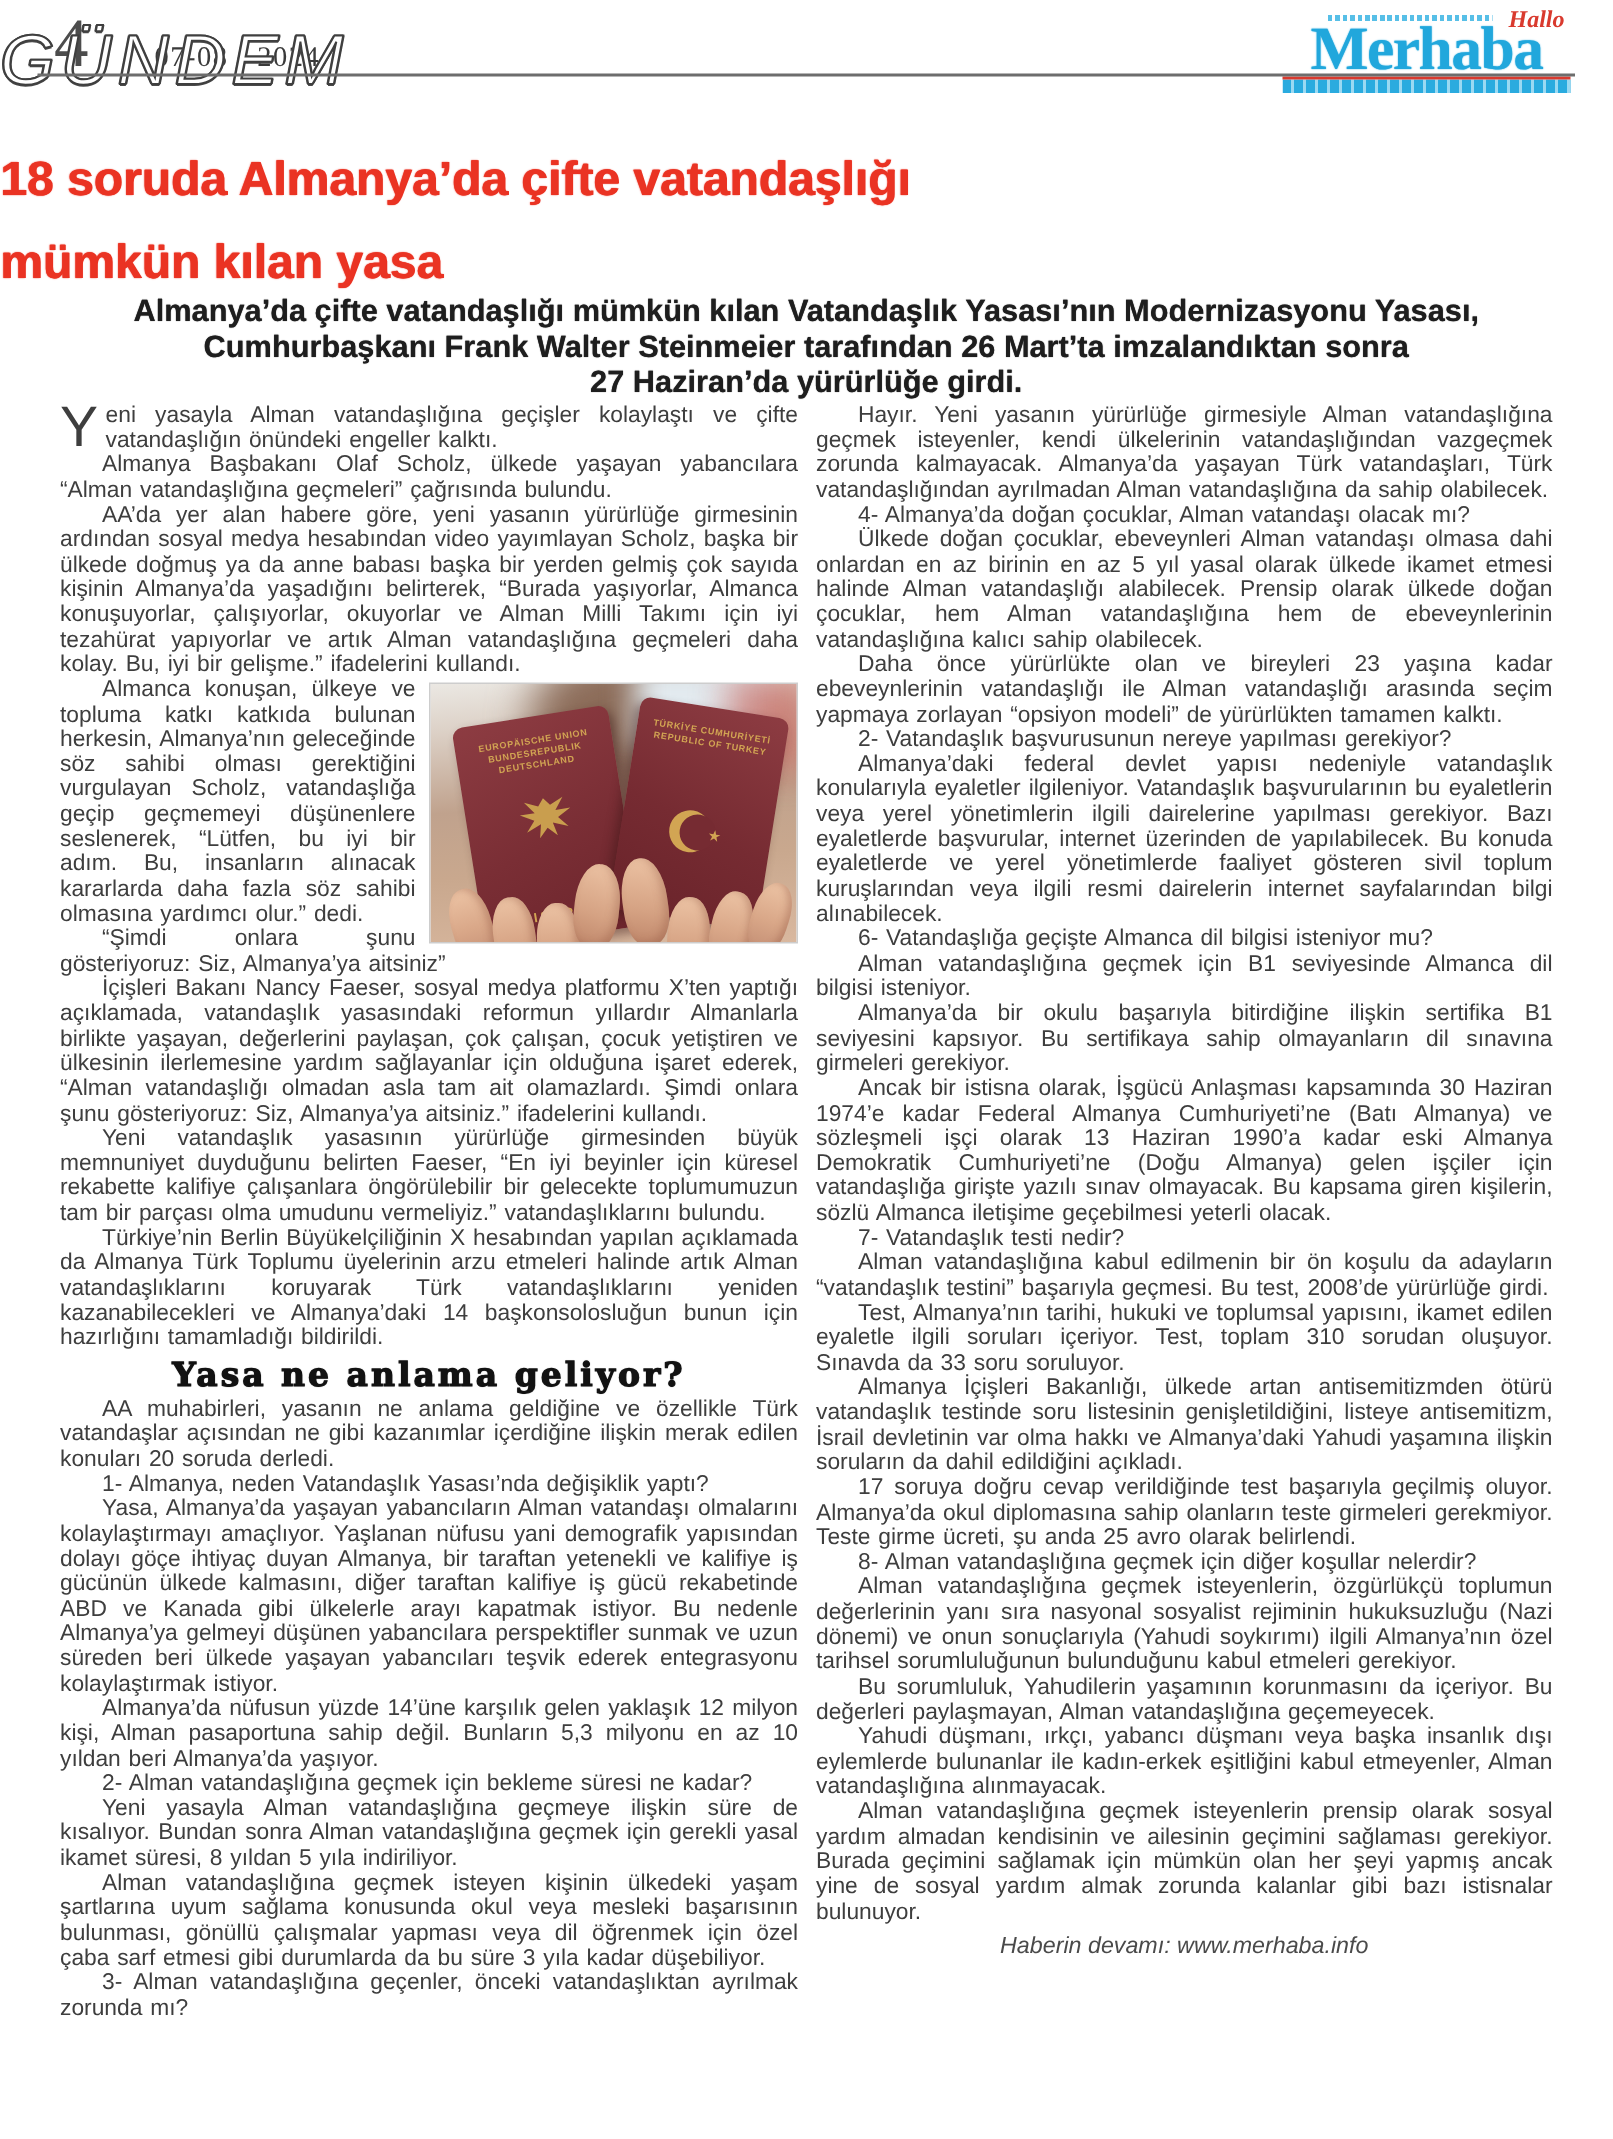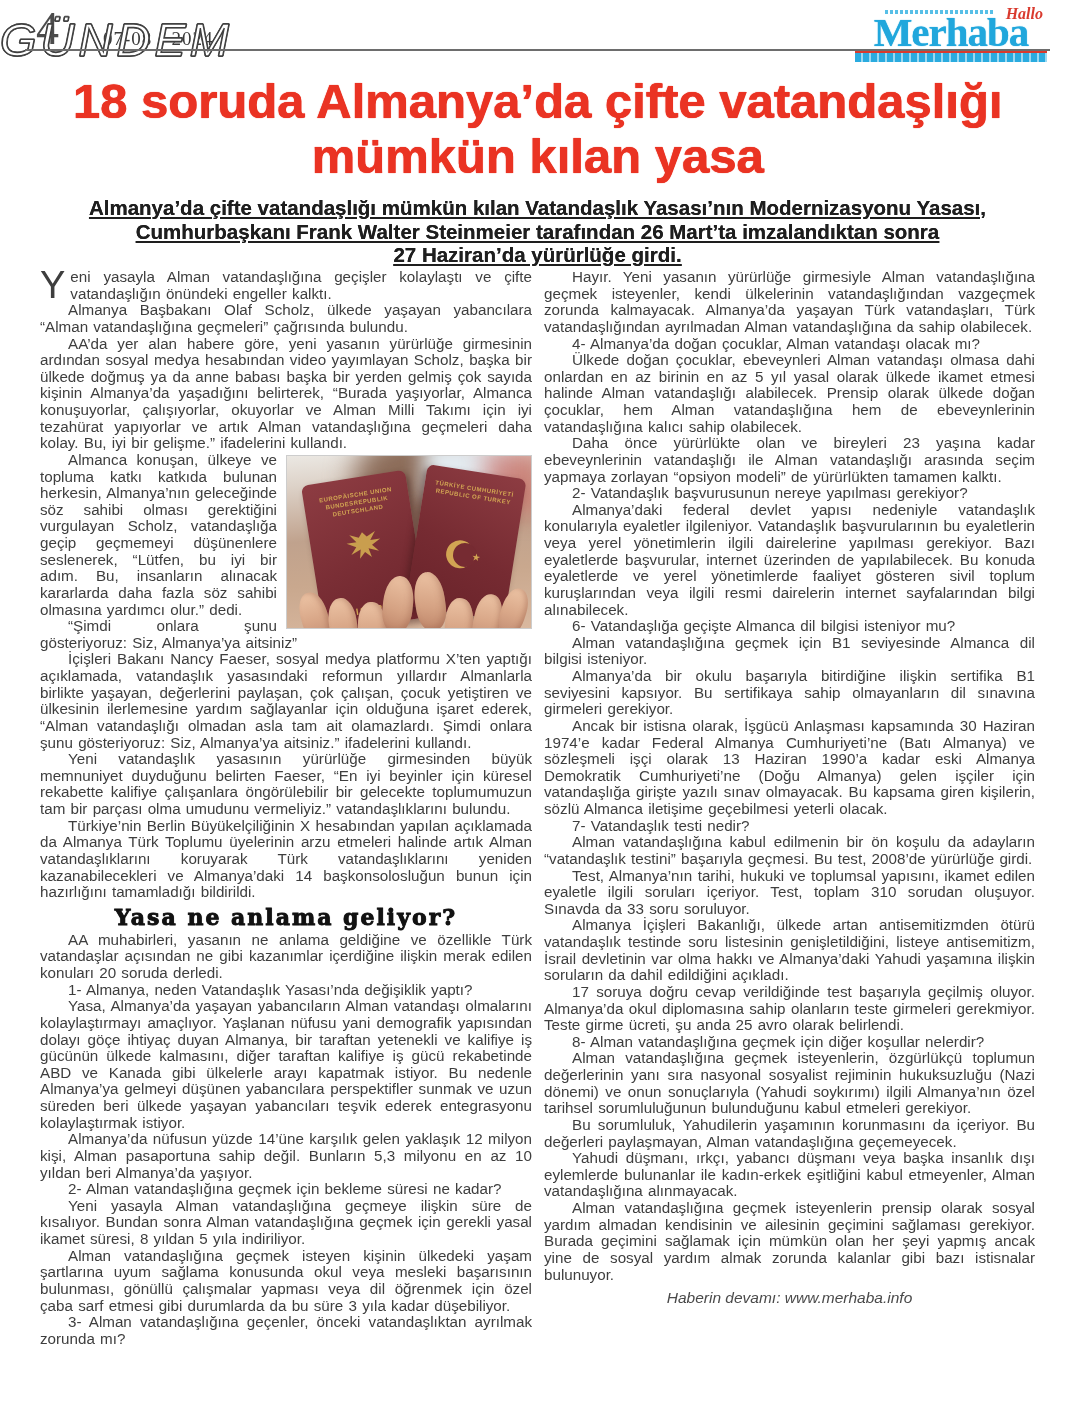--- a/index.html
+++ b/index.html
@@ -23,26 +23,26 @@
   .logo-smalltext{position:absolute;left:30px;top:6px;width:110px;height:4px;
             background:repeating-linear-gradient(90deg,#57bfe7 0 3px,rgba(255,255,255,0) 3px 5px);}
   .logo-name{position:absolute;left:0;top:8px;right:0;text-align:center;color:#21a7dc;
             font-family:"Liberation Serif",serif;font-weight:bold;
             font-size:41px;line-height:40px;letter-spacing:-1px;
             text-shadow:0 0 1px #21a7dc;}
   .logo-bar{position:absolute;left:0;right:0;top:47px;height:9px;border-top:2px solid #d93a2e;
             background:repeating-linear-gradient(90deg,#2aabdf 0 6px,#9bd9f2 6px 8px);}
 
   
-  .headline{position:absolute;left:0;right:0;top:74px;text-align:center;color:#ea3323;
-            font-weight:bold;font-size:49px;line-height:55px;letter-spacing:0;
+  .headline{position:absolute;left:0;right:0;top:92px;text-align:left;color:#ea3323;
+            font-weight:bold;font-size:32px;line-height:55px;letter-spacing:0;
             text-shadow:0 0 1px #ea3323,0.6px 0 0 #ea3323;}
   .standfirst{position:absolute;left:0;right:0;top:196px;text-align:center;color:#1e1e1e;
             font-weight:bold;font-size:20.5px;line-height:23.5px;
-            text-shadow:0 0 0.6px #1e1e1e;text-decoration:underline;}
+            text-shadow:0 0 0.6px #1e1e1e;}
 
   
   .columns{position:absolute;left:40px;top:269px;width:995px;display:flex;gap:12px;}
   .col{width:492px;}
   .col.right{width:491px;}
   .para{margin:0;text-align:justify;font-size:15.2px;line-height:16.62px;color:#3e3e3e;
         text-indent:28px;word-spacing:1px;}
   .para.no-indent{text-indent:0;}
   .dropcap{float:left;font-size:38px;line-height:31px;padding:1px 5px 0 0;color:#3e3e3e;}
   .crosshead{text-align:center;font-family:"DejaVu Serif",serif;font-weight:bold;

